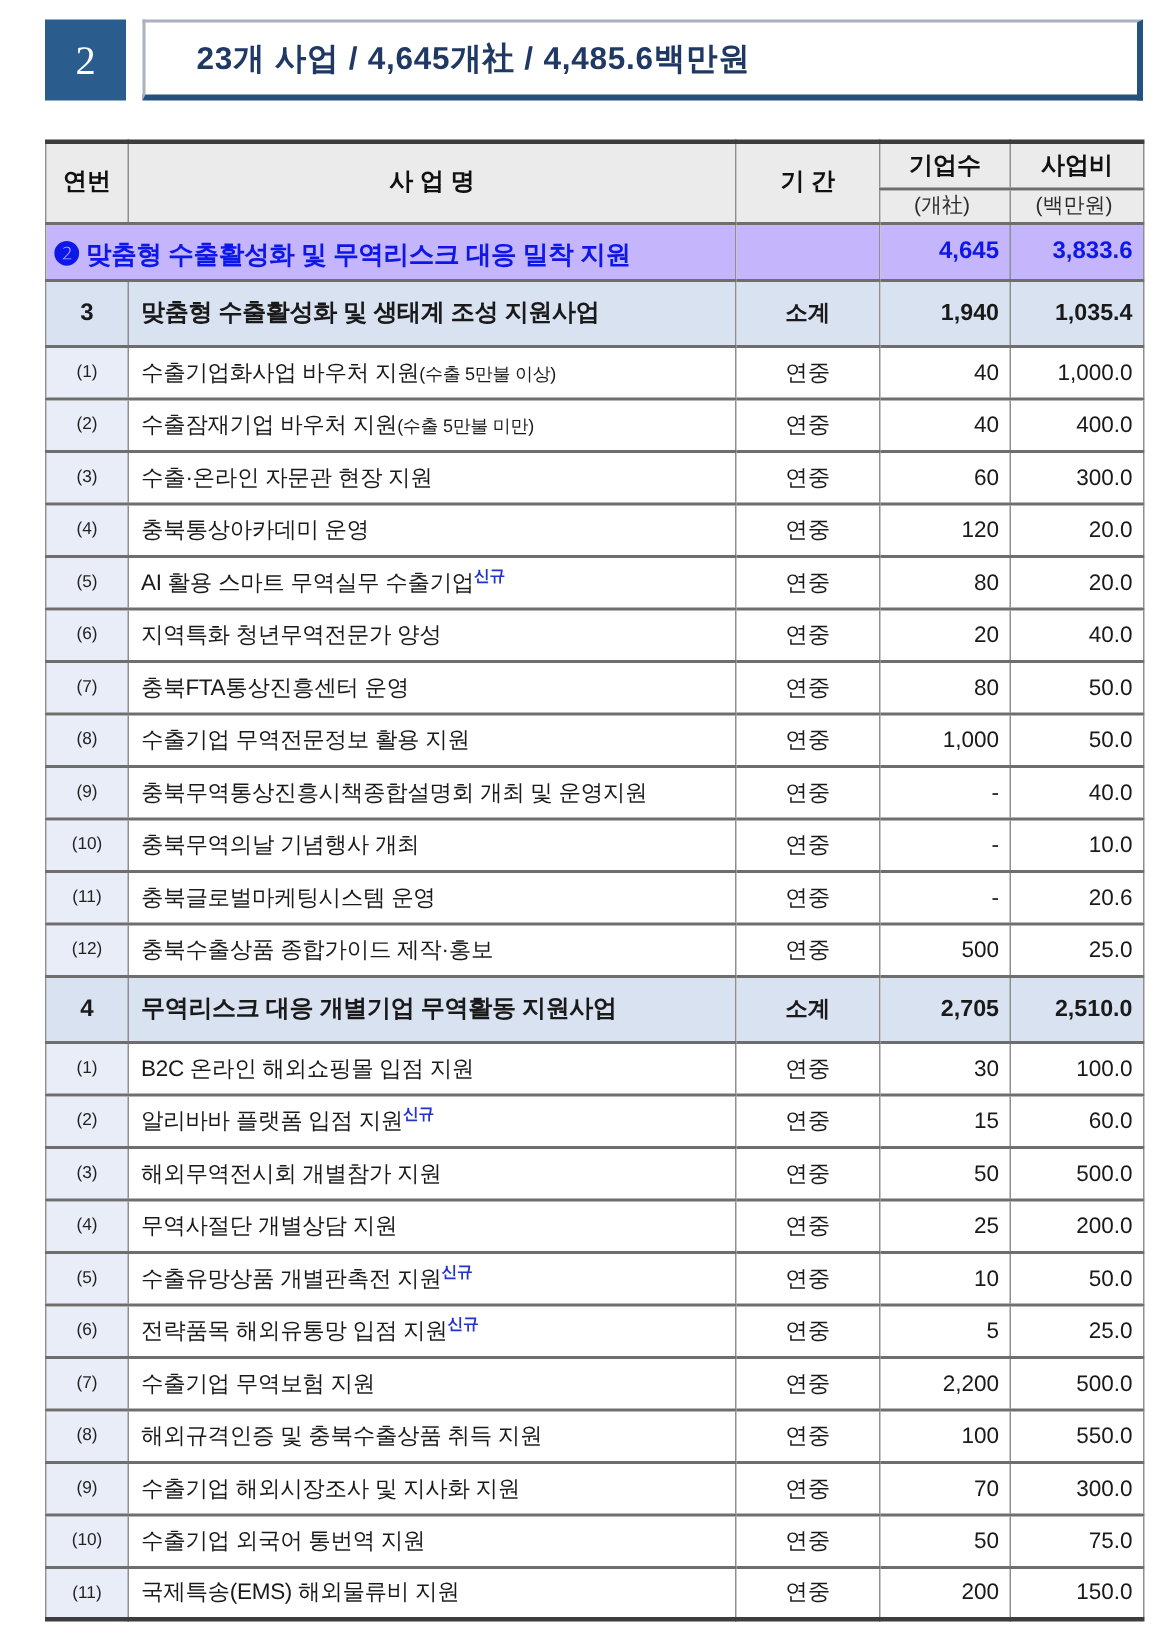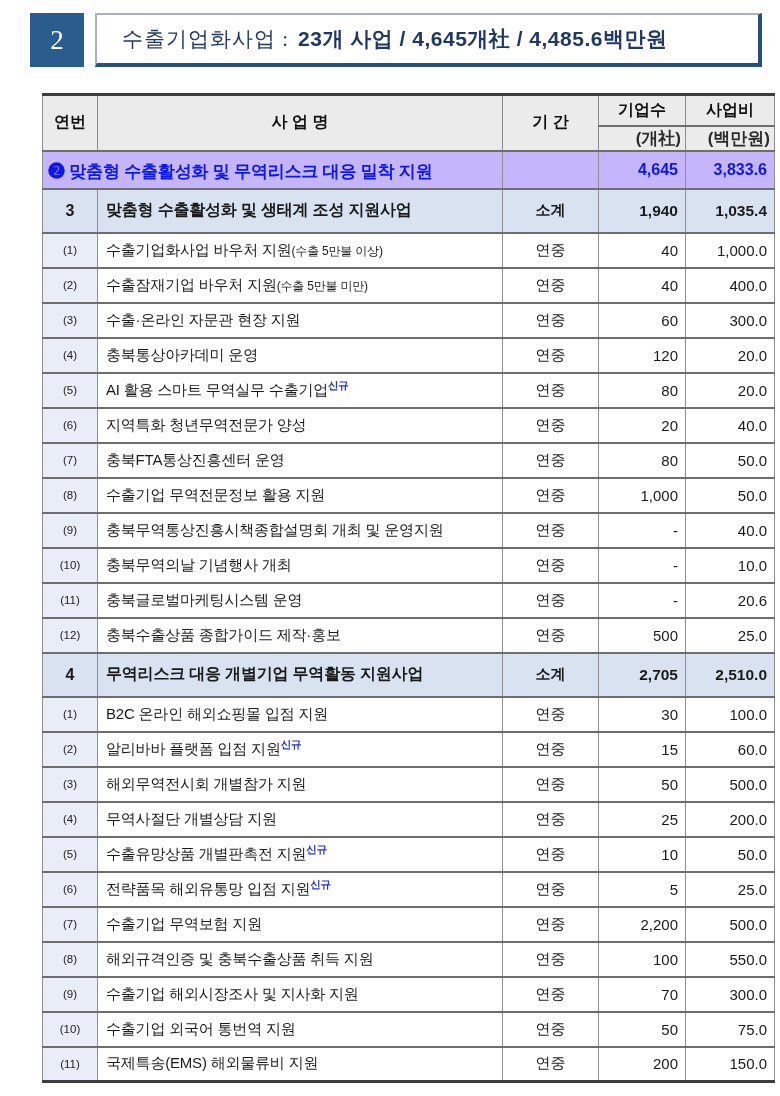--- a/index.html
+++ b/index.html
@@ -24,35 +24,35 @@
   }
   .title-label{
     font-family:"Liberation Serif",serif;font-size:21px;color:#1F3864;
     letter-spacing:1px;
   }
   .title-value{font-weight:bold;font-size:21px;color:#1F3864;margin-left:9px;letter-spacing:.5px;text-align:right;}
 
   
   table{
     border-collapse:collapse;table-layout:fixed;width:732px;
-    margin:26px 18px 0 42px;
+    margin:26px 18px 0 30px;
     border-top:3px solid #3d3d3d;border-bottom:3px solid #3d3d3d;
   }
   col.c-no{width:55px;} col.c-name{width:405px;} col.c-period{width:96px;}
   col.c-comp{width:87px;} col.c-budget{width:89px;}
   th,td{
     border:1px solid #8f8f8f;border-top:2px solid #6e6e6e;border-bottom:2px solid #6e6e6e;
     box-sizing:border-box;overflow:hidden;white-space:nowrap;padding:0;
     vertical-align:middle;
   }
   thead th{background:#ebebeb;font-size:16px;color:#111;text-align:center;}
   .head-main th{height:31px;}
   .head-sub th{
     height:23px;border-top:1px solid #a5a5a5;
-    font-weight:bold;font-size:17px;text-align:right;padding-right:4px;color:#2b2b2b;
+    font-weight:normal;font-size:14px;text-align:center;padding-right:4px;color:#2b2b2b;
   }
   td{text-align:center;}
 
   .row-summary td{height:38px;background:#c4b5fd;}
   .summary-name{color:#0D17E8;font-weight:bold;font-size:17px;text-align:left;padding-left:5px;letter-spacing:-0.2px;}
   .row-summary .num-cell{color:#0D17E8;font-weight:bold;font-size:16px;}
 
   .row-section td{height:44px;background:#D9E2F1;font-weight:bold;}
   .row-section .no-cell{font-size:16px;}
   .row-section .name-cell{font-size:16px;letter-spacing:-0.2px;}
@@ -71,21 +71,20 @@
 </head>
 <body>
 
 <div class="page">
 
   <div class="hdr">
     <div class="badge">
       <span>2</span>
     </div>
     <div class="titlebox">
-      <span class="title-label">수출기업화사업 :</span>
       <span class="title-value">23개 사업 / 4,645개社 / 4,485.6백만원</span>
     </div>
   </div>
 
   <table>
     <colgroup>
       <col class="c-no">
         <col class="c-name">
         <col class="c-period">
         <col class="c-comp">

